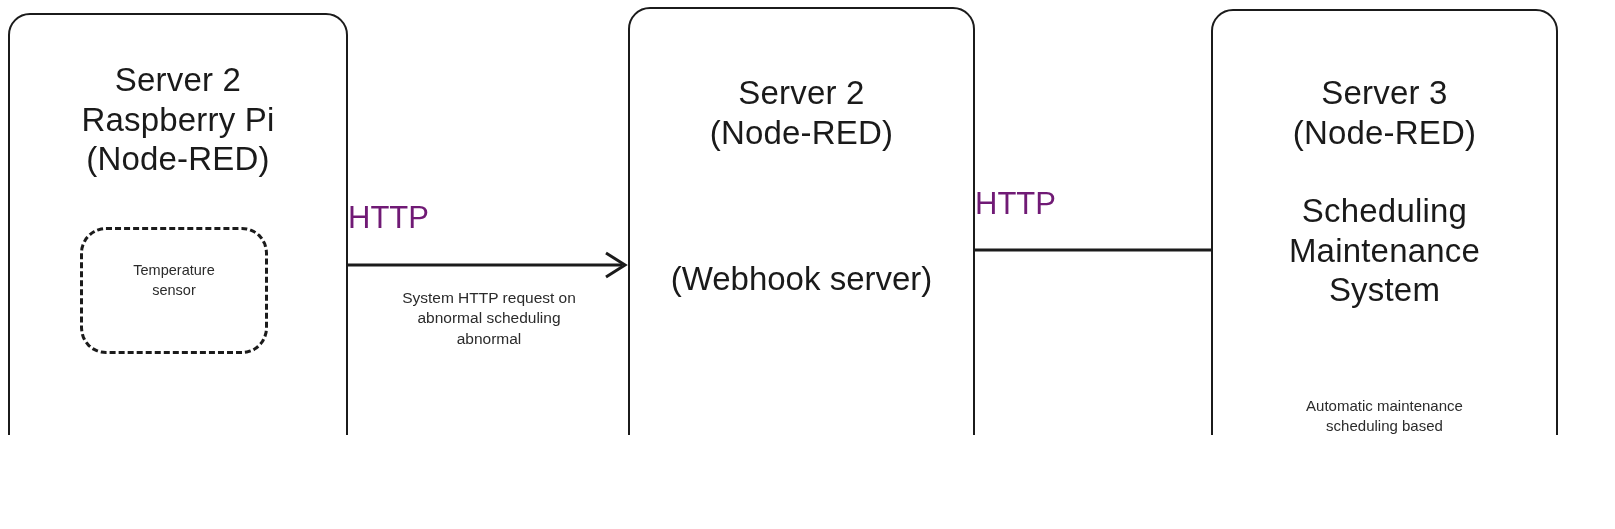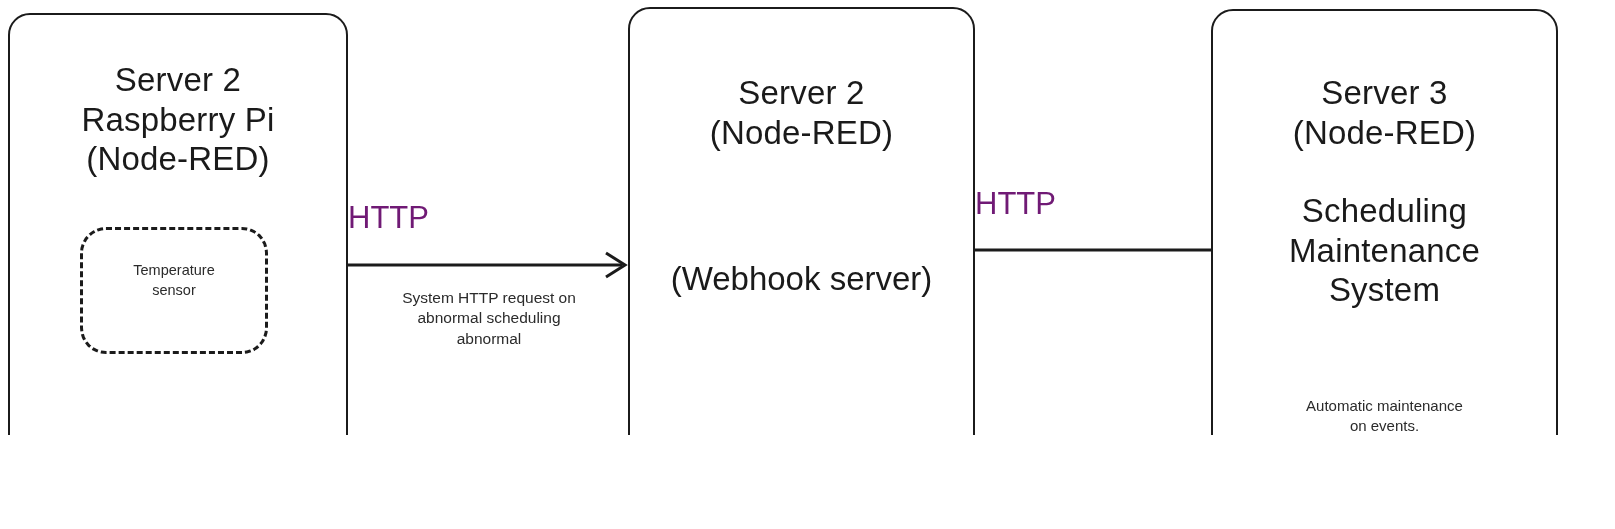--- a/index.html
+++ b/index.html
@@ -173,17 +173,18 @@
     </div>
 
     <div class="node-text title-lg" style="top:180px;">
       <div>Scheduling</div>
       <div>Maintenance</div>
       <div>System</div>
     </div>
 
     <div class="node-text desc-sm" style="top:385px;">
       <div>Automatic maintenance</div>
+      <div>scheduling based</div>
       <div>on events.</div>
     </div>
   </div>
 
 </div>
 
 </body></html>

